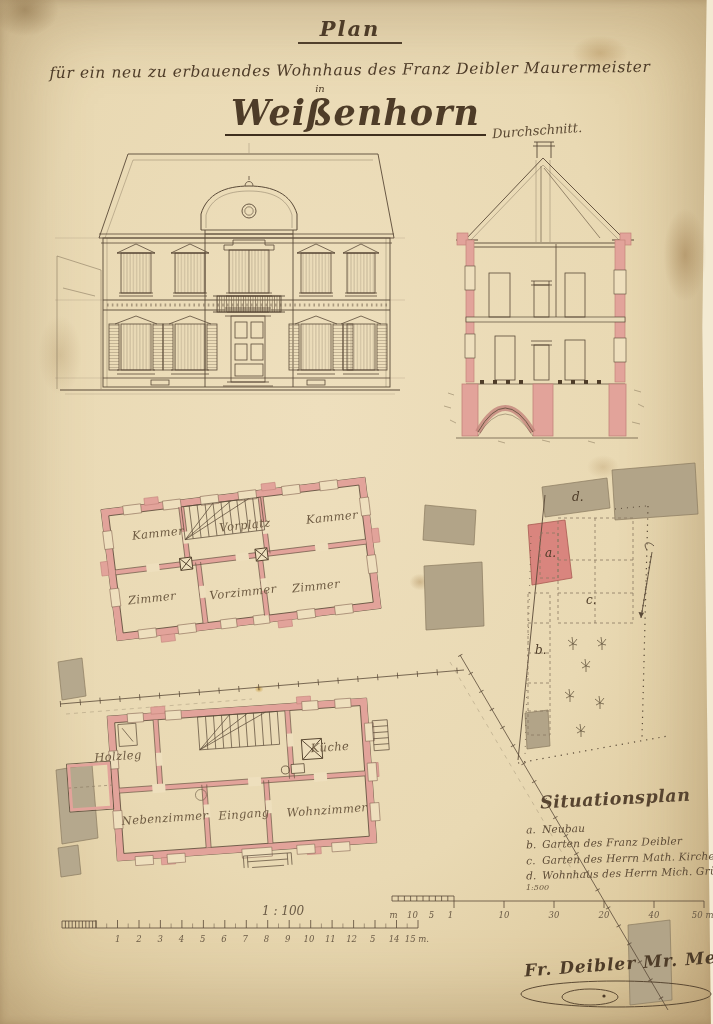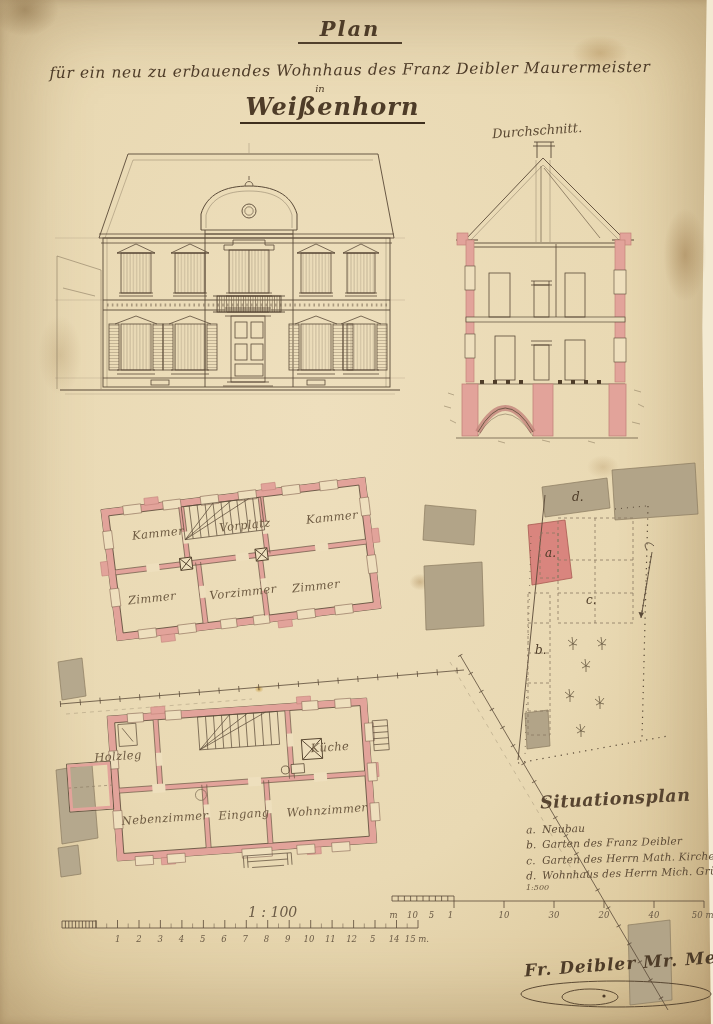--- a/index.html
+++ b/index.html
@@ -23,33 +23,33 @@
     clip-path:polygon(0 0, 99.1% 0, 98.5% 32%, 99.7% 100%, 0 100%);
     box-shadow: inset 0 0 70px 20px rgba(125,95,55,.30), inset 0 0 8px rgba(90,60,30,.25);
   }
   .stain{position:absolute;border-radius:50%;pointer-events:none;}
   .hand{font-family:"DejaVu Serif",serif;font-style:italic;color:var(--ink);position:absolute;white-space:nowrap;}
   .title-row{left:0;right:13px;text-align:center;}
   .title-main{top:16px;font-size:21px;font-weight:600;letter-spacing:2px;}
   .title-main span{border-bottom:2px solid #51402c;padding:0 22px 1px;}
   .subtitle{top:61px;font-size:15.5px;letter-spacing:.6px;transform:rotate(-.6deg);}
   .in-word{top:83px;left:250px;width:140px;text-align:center;font-size:10px;}
-  .town{top:92px;left:225px;width:215px;text-align:center;font-size:24px;font-weight:700;letter-spacing:1px;}
+  .town{top:92px;left:225px;width:215px;text-align:center;font-size:35px;font-weight:700;letter-spacing:1px;}
   .town span{border-bottom:2.2px solid #3f2f1e;padding:0 6px 1px;}
   .anno{font-size:13px;color:#5c4a34;}
   .room{font-size:11.5px;color:#6e5b42;letter-spacing:.4px;transform:translate(-50%,-50%) rotate(-6deg);}
   .room.g{transform:translate(-50%,-50%) rotate(-4deg);}
   .legend{position:absolute;left:526px;top:788px;width:186px;}
   .legend .hd{position:relative;font-size:17.5px;font-weight:600;color:#574430;transform:rotate(-3deg);margin-left:14px;letter-spacing:.5px;}
   .legend .it{position:relative;font-size:10.5px;color:#5d4b36;margin-top:3.2px;transform:rotate(-1.5deg);letter-spacing:.2px;white-space:nowrap;}
   .legend .it .k{display:inline-block;width:16px;}
   .legend .sc{position:relative;font-size:8px;color:#6b5940;margin-top:4px;}
   .ticksrow{position:absolute;display:flex;}
   .ticksrow .tick{flex:1;text-align:center;font-family:"DejaVu Serif",serif;font-style:italic;font-size:8.5px;color:#6b5b46;white-space:nowrap;}
-  .scale-label{font-size:14px;color:#6b5b46;}
+  .scale-label{font-size:12px;color:#6b5b46;margin-left:14px;}
   svg{position:absolute;overflow:visible;}
   .sig-text{font-size:17px;letter-spacing:1px;transform:rotate(-4deg);font-weight:600;}
 </style>
 </head>
 <body>
 
 <div class="paper"></div>
 
 <div class="stain" style="left:560px;top:28px;width:80px;height:50px;background:radial-gradient(closest-side,rgba(150,105,45,.30),transparent 70%);"></div>
 <div class="stain" style="left:655px;top:190px;width:60px;height:130px;background:radial-gradient(closest-side,rgba(135,95,45,.38),transparent 72%);"></div>

